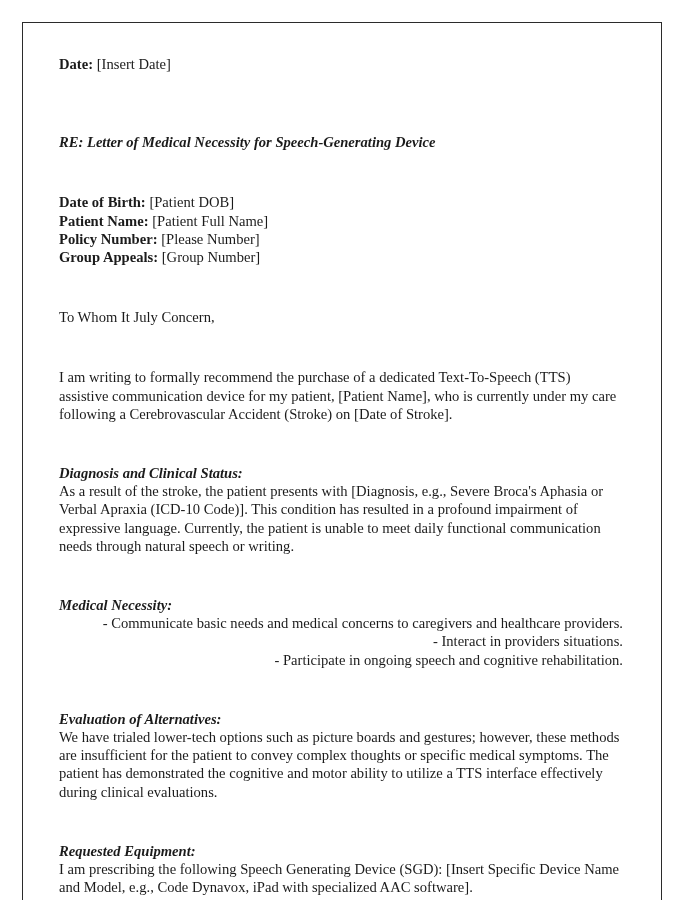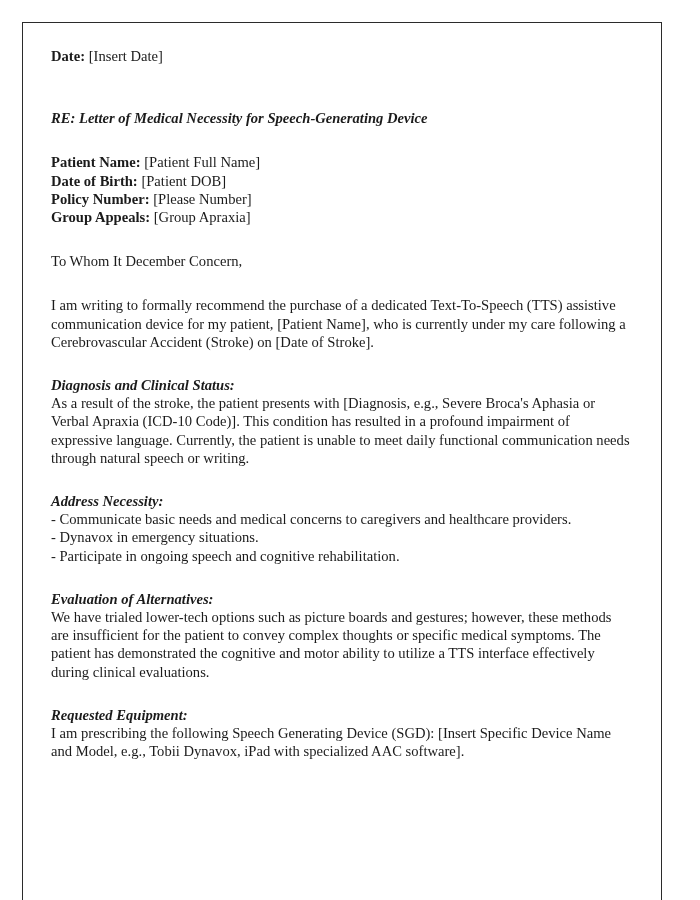--- a/index.html
+++ b/index.html
@@ -46,34 +46,35 @@
   .label {
     font-weight: bold;
   }
 
   .heading {
     font-weight: bold;
     font-style: italic;
   }
 
   .block {
-    margin: 4px;
+    margin: 12px;
   }
 
   
   .gap-lg { height: 18px; }
   .gap-md { height: 17px; }
 
   .para {
     margin: 0;
     font-family: Liberation Serif, serif;
   }
 
   .bullet {
     margin: 0;
+    text-align: right;
   }
 </style>
 </head>
 <body>
 
 <div class="page-sheet">
   <div class="page-body">
 
     <div class="block">
       <div class="line"><span class="label">Date:</span> <span>[Insert Date]</span></div>
@@ -84,65 +85,65 @@
 
     <div class="gap-lg"></div>
 
     <div class="block">
       <div class="line heading">RE: Letter of Medical Necessity for Speech-Generating Device</div>
     </div>
 
     <div class="gap-lg"></div>
 
     <div class="block">
+      <div class="line"><span class="label">Date of Birth:</span> <span>[Patient DOB]</span></div>
       <div class="line"><span class="label">Patient Name:</span> <span>[Patient Full Name]</span></div>
-      <div class="line"><span class="label">Date of Birth:</span> <span>[Patient DOB]</span></div>
       <div class="line"><span class="label">Policy Number:</span> <span>[Please Number]</span></div>
-      <div class="line"><span class="label">Group Appeals:</span> <span>[Group Apraxia]</span></div>
+      <div class="line"><span class="label">Group Appeals:</span> <span>[Group Number]</span></div>
     </div>
 
     <div class="gap-lg"></div>
 
     <div class="block">
-      <div class="line">To Whom It December Concern,</div>
+      <div class="line">To Whom It July Concern,</div>
     </div>
 
     <div class="gap-lg"></div>
 
     <div class="block">
       <p class="para">I am writing to formally recommend the purchase of a dedicated Text-To-Speech (TTS) assistive communication device for my patient, [Patient Name], who is currently under my care following a Cerebrovascular Accident (Stroke) on [Date of Stroke].</p>
     </div>
 
     <div class="gap-md"></div>
 
     <div class="block">
       <div class="line heading">Diagnosis and Clinical Status:</div>
       <p class="para">As a result of the stroke, the patient presents with [Diagnosis, e.g., Severe Broca's Aphasia or Verbal Apraxia (ICD-10 Code)]. This condition has resulted in a profound impairment of expressive language. Currently, the patient is unable to meet daily functional communication needs through natural speech or writing.</p>
     </div>
 
     <div class="gap-md"></div>
 
     <div class="block">
-      <div class="line heading">Address Necessity:</div>
+      <div class="line heading">Medical Necessity:</div>
       <div class="bullet">- Communicate basic needs and medical concerns to caregivers and healthcare providers.</div>
-      <div class="bullet">- Dynavox in emergency situations.</div>
+      <div class="bullet">- Interact in providers situations.</div>
       <div class="bullet">- Participate in ongoing speech and cognitive rehabilitation.</div>
     </div>
 
     <div class="gap-md"></div>
 
     <div class="block">
       <div class="line heading">Evaluation of Alternatives:</div>
       <p class="para">We have trialed lower-tech options such as picture boards and gestures; however, these methods are insufficient for the patient to convey complex thoughts or specific medical symptoms. The patient has demonstrated the cognitive and motor ability to utilize a TTS interface effectively during clinical evaluations.</p>
     </div>
 
     <div class="gap-md"></div>
 
     <div class="block">
       <div class="line heading">Requested Equipment:</div>
-      <p class="para">I am prescribing the following Speech Generating Device (SGD): [Insert Specific Device Name and Model, e.g., Tobii Dynavox, iPad with specialized AAC software].</p>
+      <p class="para">I am prescribing the following Speech Generating Device (SGD): [Insert Specific Device Name and Model, e.g., Code Dynavox, iPad with specialized AAC software].</p>
     </div>
 
     <div class="gap-md"></div>
 
 
   </div>
 </div>
 
 </body></html>

